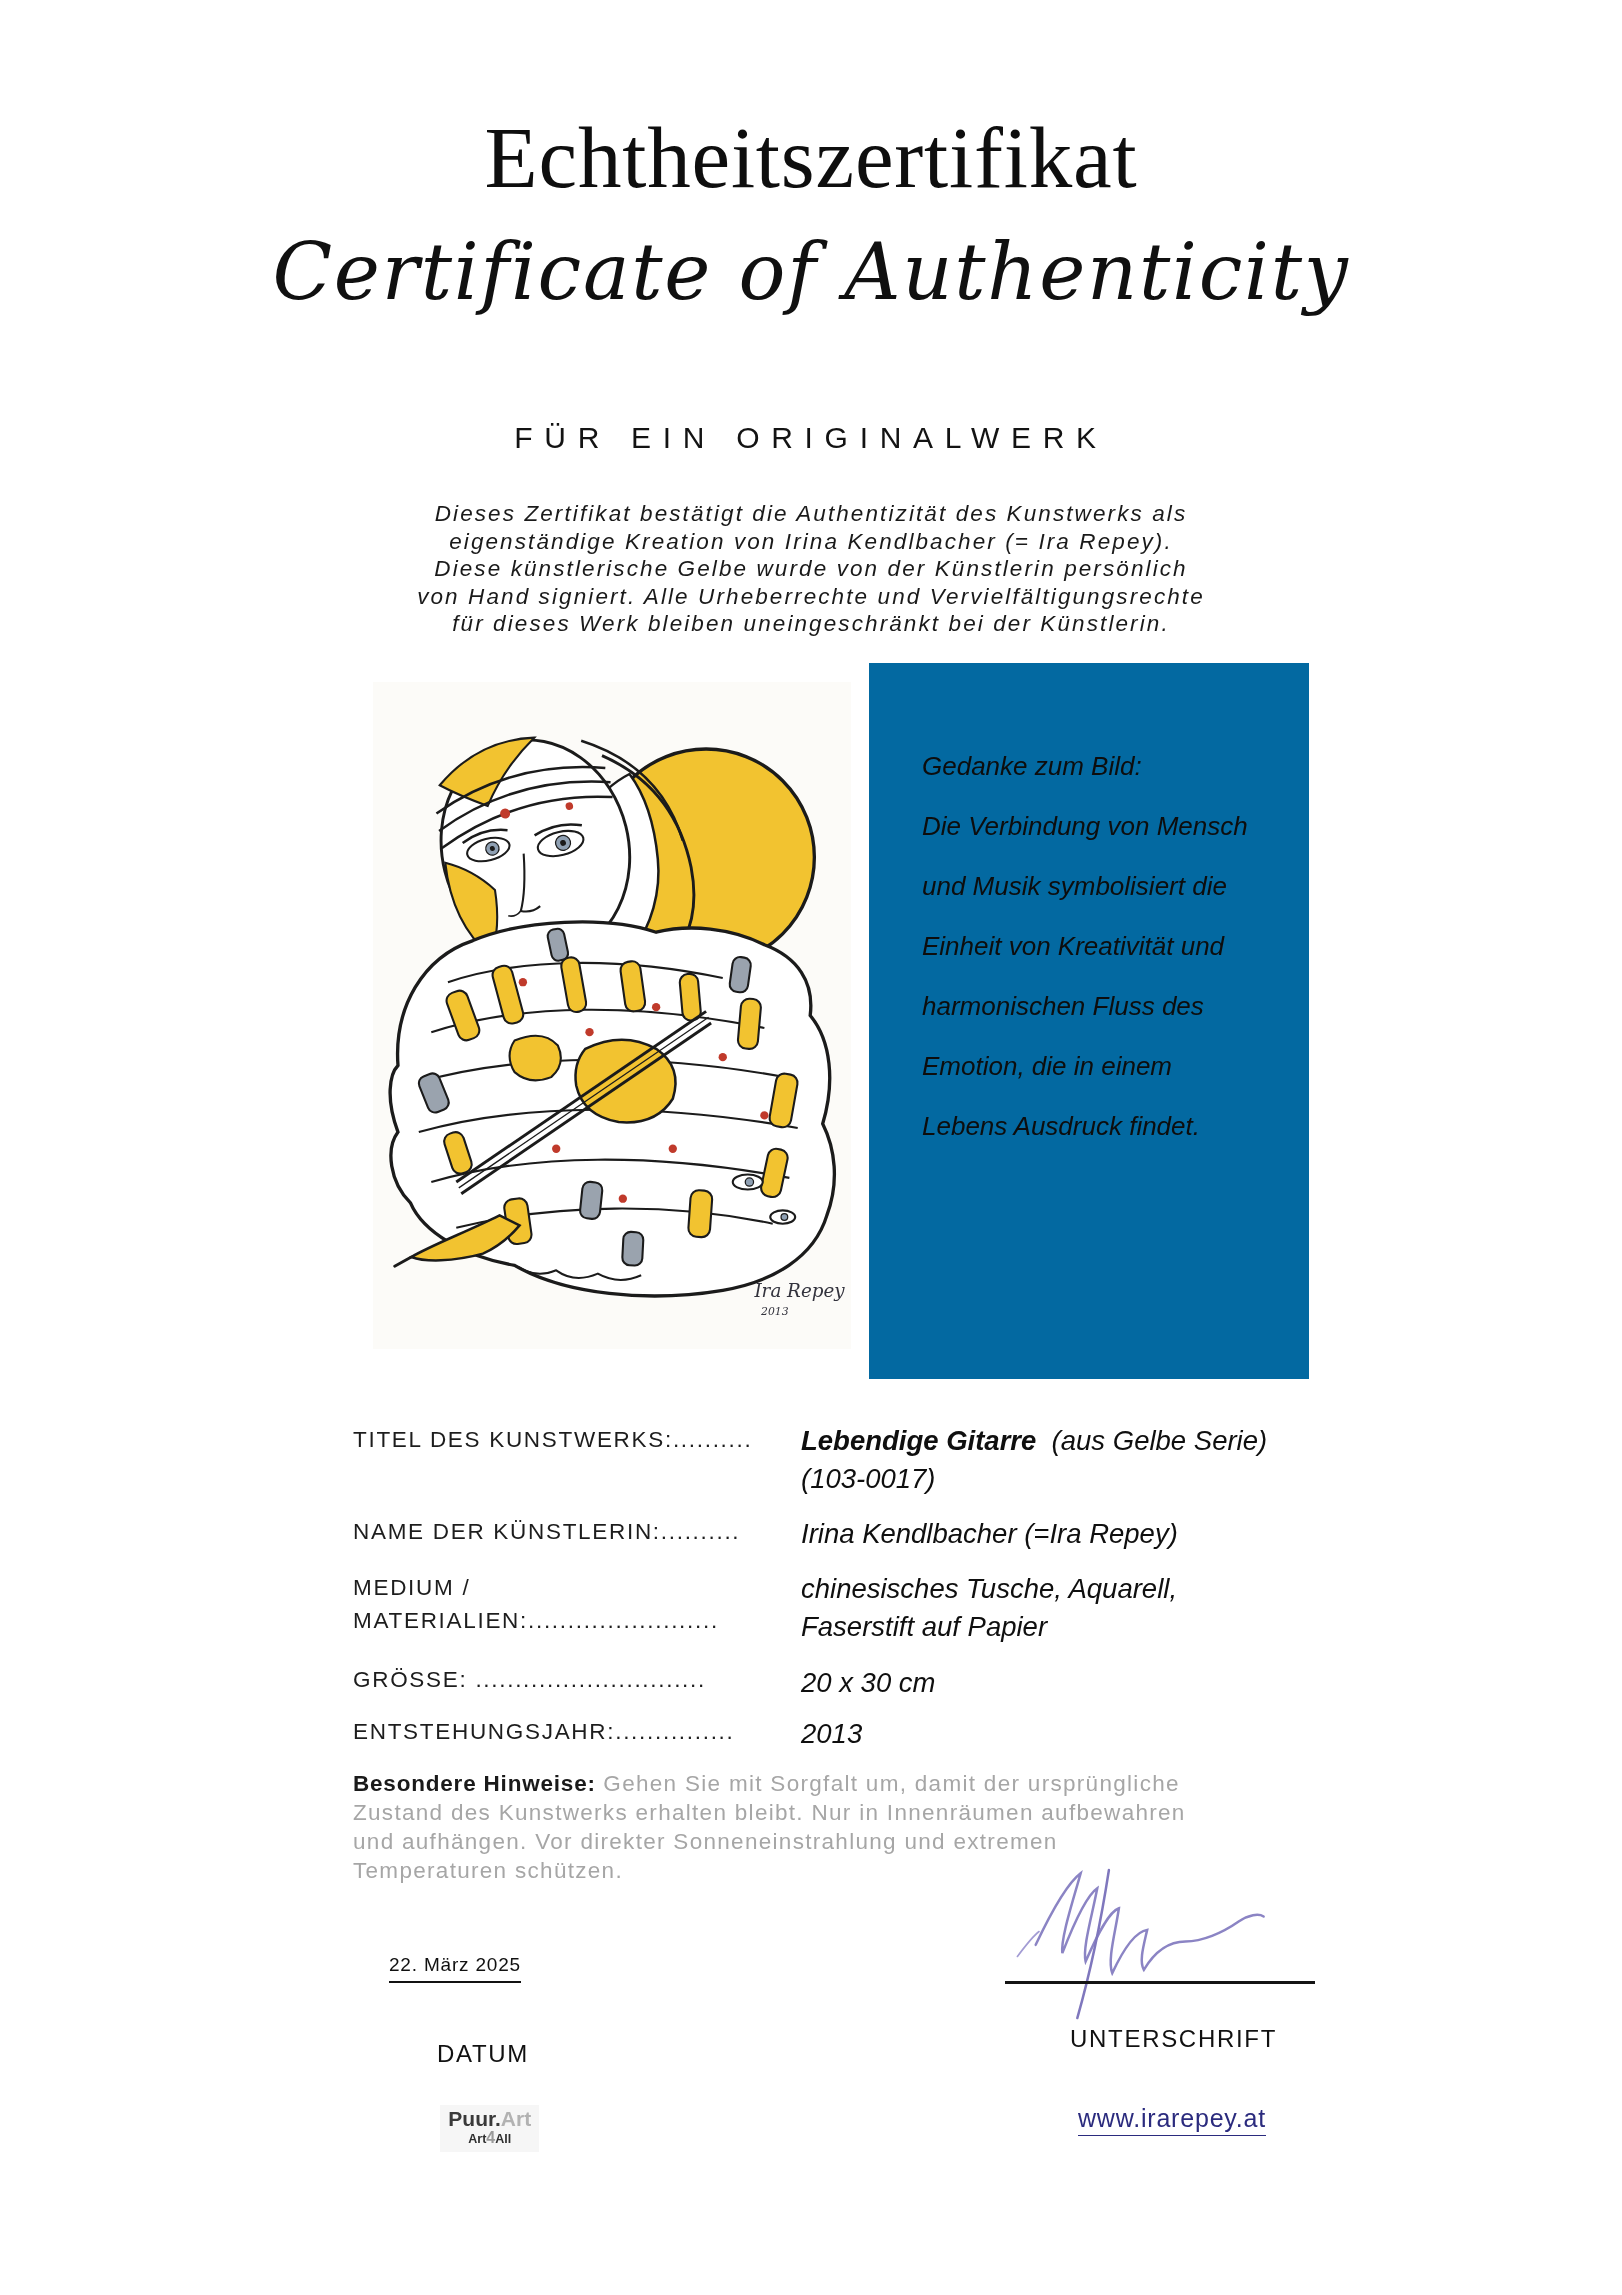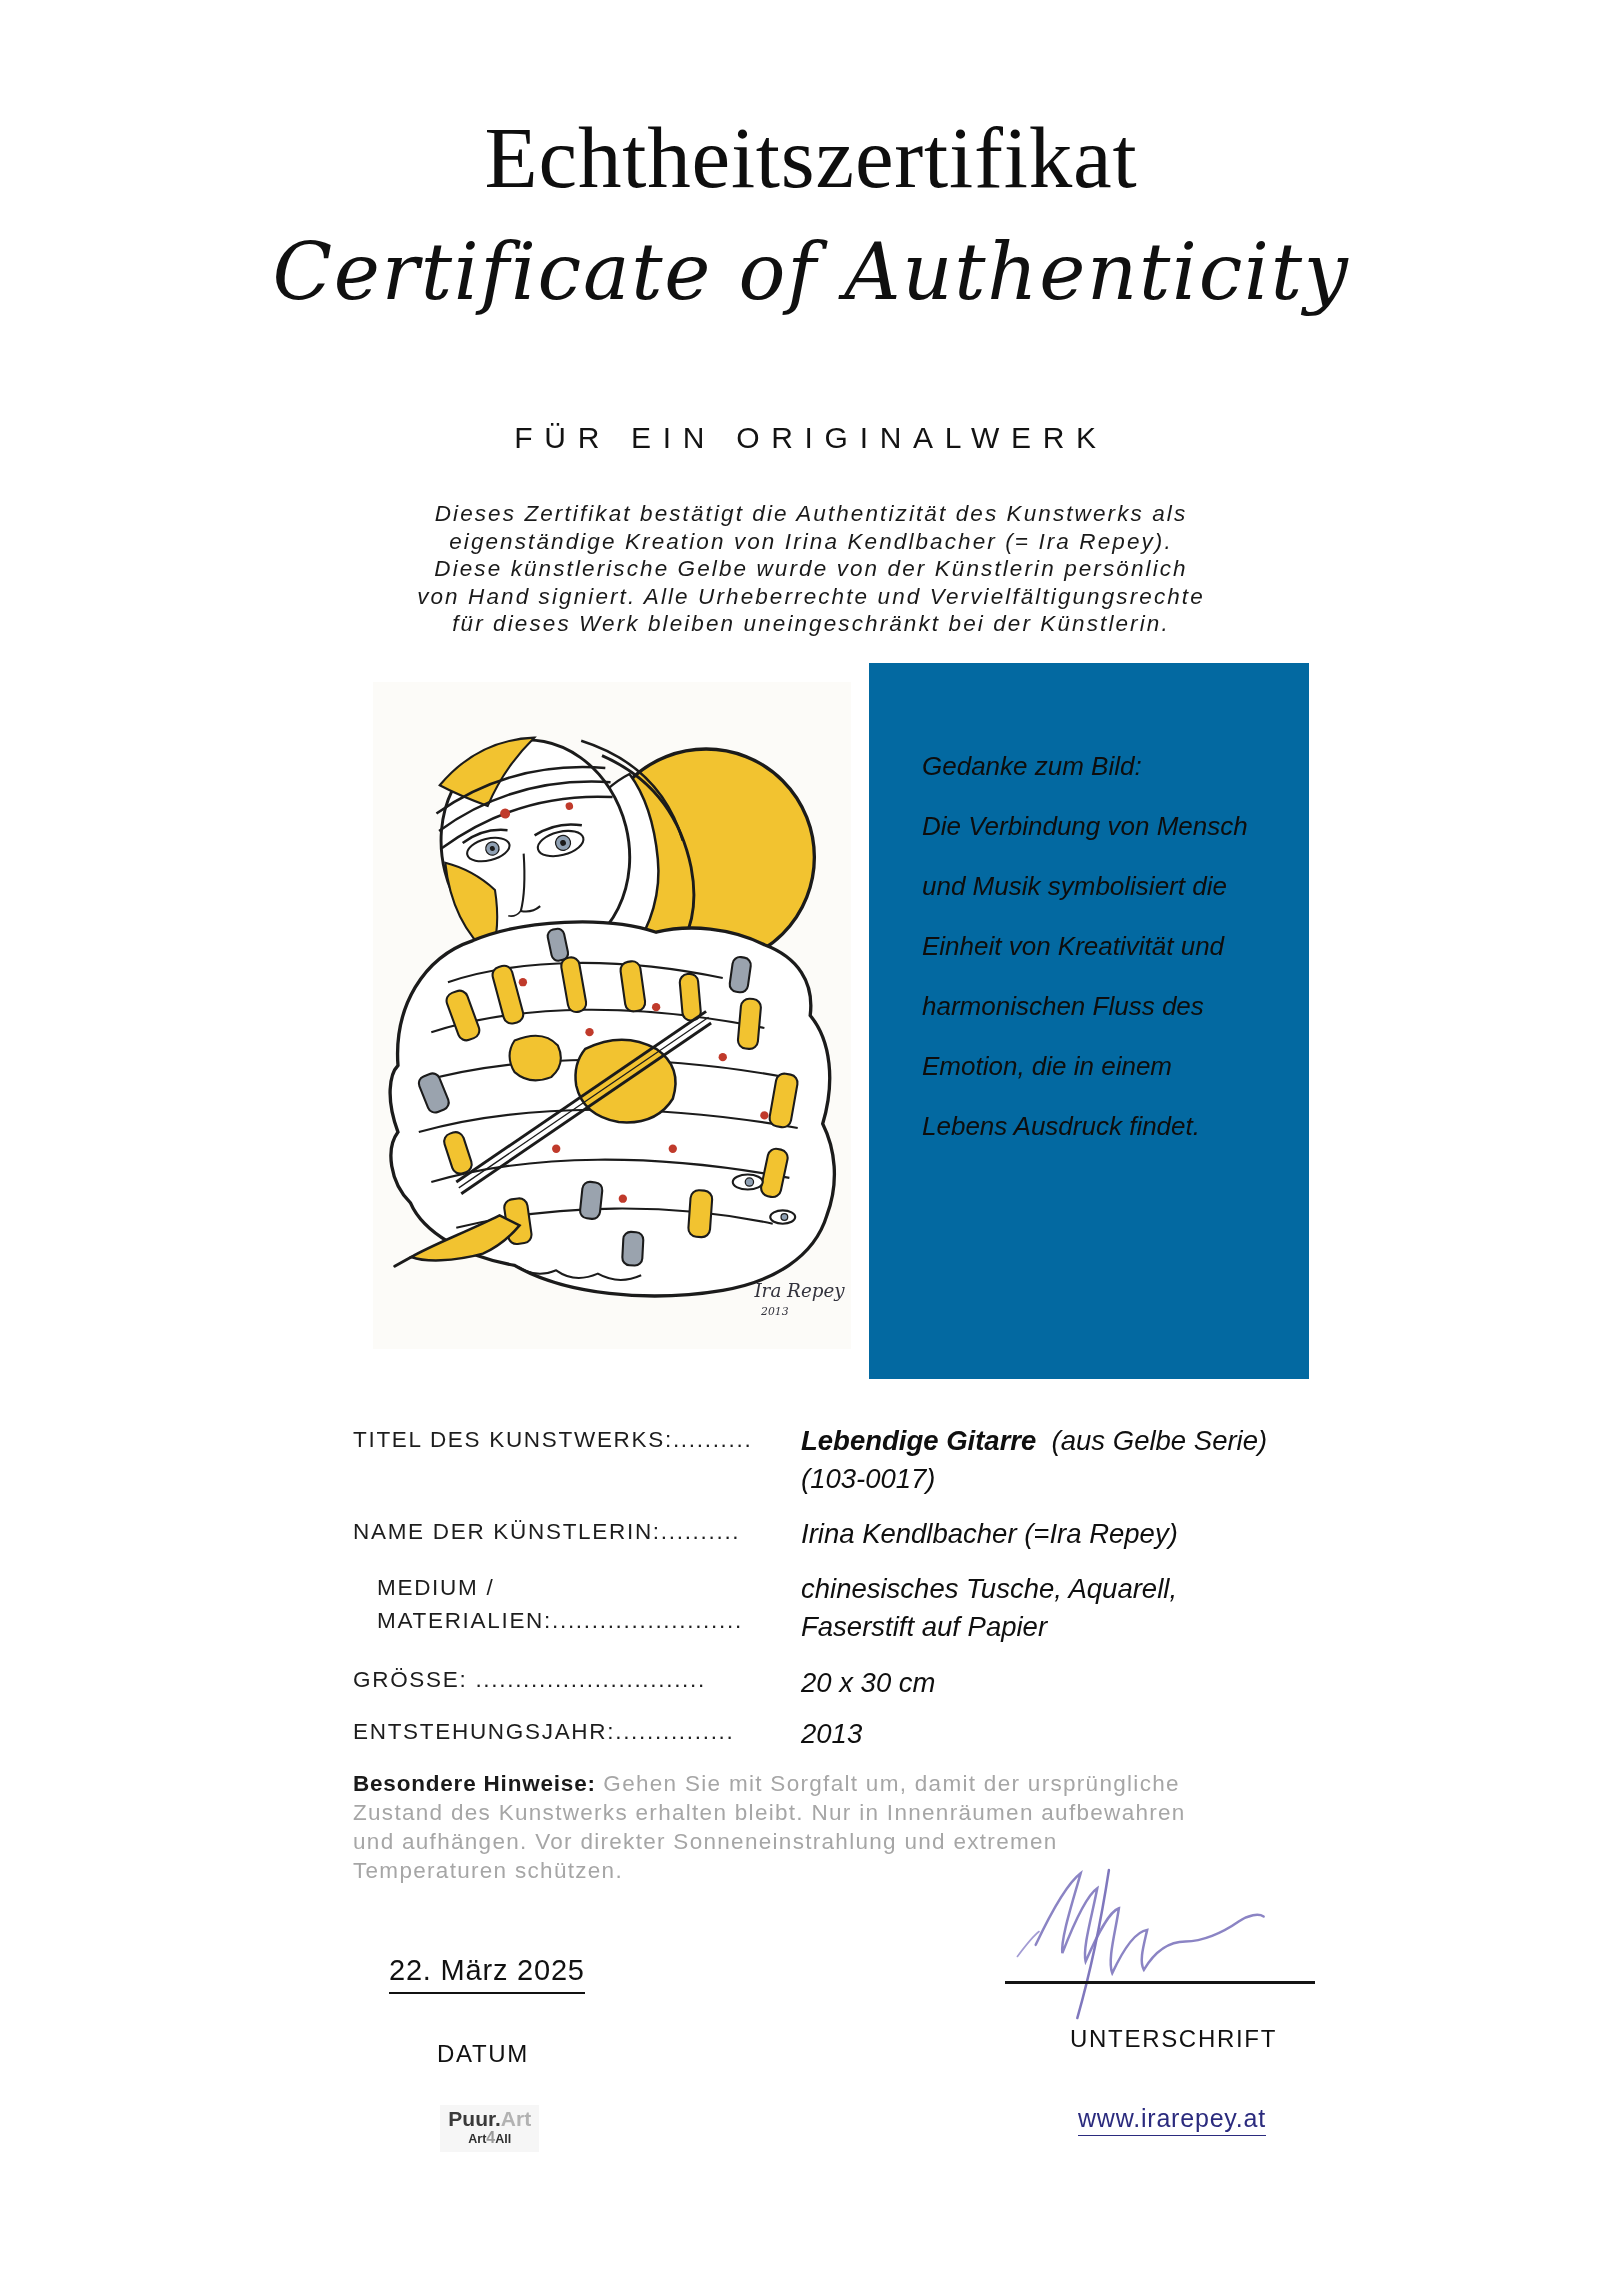--- a/index.html
+++ b/index.html
@@ -50,37 +50,37 @@
     font-size:22.5px;letter-spacing:1.7px;color:#1d1d1d;white-space:nowrap;
   }
   .val{
     font-size:27.5px;font-style:italic;color:#0f0f0f;line-height:38px;width:488px;
   }
   .val b{font-weight:700;}
   .row1-label{top:1427px;left:353px;}
   .row1-value{top:1422px;left:801px;}
   .row2-label{top:1519px;left:353px;}
   .row2-value{top:1515px;left:801px;}
-  .row3-label{top:1571px;left:353px;line-height:33px;white-space:normal;width:450px;margin-left:24px;}
+  .row3-label{top:1571px;left:353px;line-height:33px;white-space:normal;width:450px;}
   .row3-value{top:1570px;left:801px;font-style:italic;}
   .row4-label{top:1667px;left:353px;}
   .row4-value{top:1664px;left:801px;}
   .row5-label{top:1719px;left:353px;}
   .row5-value{top:1715px;left:801px;}
 
   
   .notes{
     top:1769px;left:353px;width:992px;
     font-size:22.5px;letter-spacing:1.3px;line-height:29px;color:#a6a6a6;
   }
   .notes .notes-label{font-weight:700;color:#1a1a1a;letter-spacing:0.8px;}
 
   
   .date-value{
-    top:1954px;left:389px;font-size:29px;letter-spacing:0.8px;color:#111;
+    top:1954px;left:389px;font-size:19px;letter-spacing:0.8px;color:#111;
     border-bottom:2.5px solid #111;padding-bottom:5px;
   }
   .date-label{top:2025px;left:437px;font-size:24px;letter-spacing:1.7px;color:#111;margin-top:15px;}
   .sig-line{top:1981px;left:1005px;width:310px;height:2.5px;background:#141414;}
   .sig-label{top:2025px;left:1070px;font-size:24px;letter-spacing:1.7px;color:#111;}
   .sig-scribble{top:1855px;left:984px;width:333px;height:183px;pointer-events:none;}
 
   .logo{
     top:2105px;left:440px;background:#f6f6f6;padding:3.3px 8.3px 5px 8.3px;
     text-align:center;line-height:1.05;

